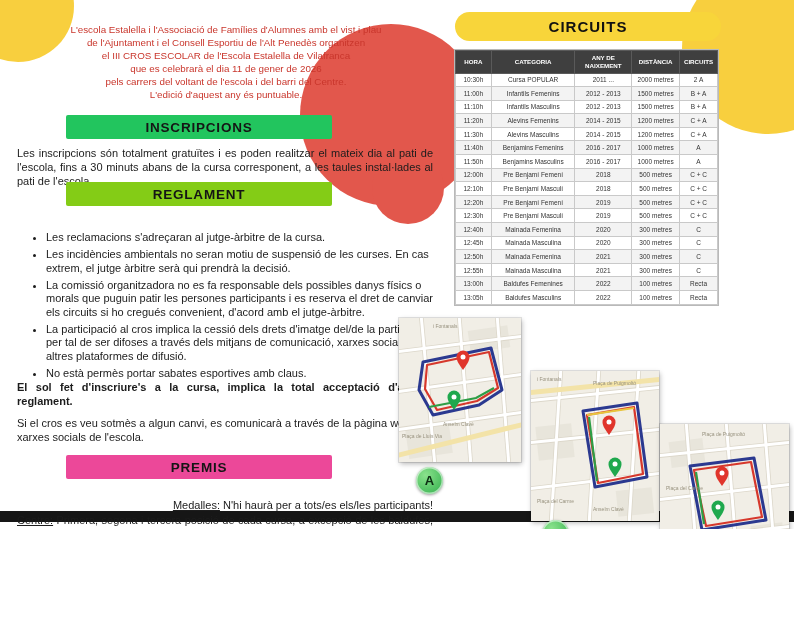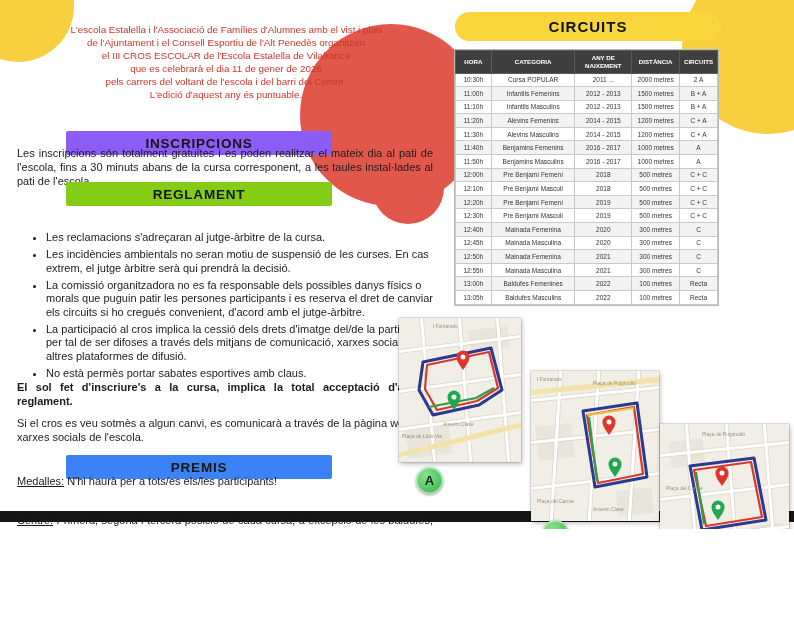--- a/index.html
+++ b/index.html
@@ -25,32 +25,32 @@
     position:absolute; left:28px; top:24px; width:396px;
     text-align:center; color:#c9362c; font-size:9.8px; line-height:1.32;
     white-space:pre-line; z-index:2;
   }
   .bar {
     position:absolute; left:66px; width:266px; height:24px;
     display:flex; align-items:center; justify-content:center;
     font-weight:bold; font-size:13.5px; letter-spacing:0.8px; color:#151515;
     border-radius:2px; z-index:2;
   }
-  .bar-inscripcions { top:131px; background:#8b5cf6; }
+  .bar-inscripcions { top:115px; background:#22c55e; }
   .bar-reglament    { top:182px; background:#84cc16;align-items:center; }
-  .bar-premis       { top:455px; background:#3b82f6; }
+  .bar-premis       { top:455px; background:#ec4899; }
 
   .para {
     position:absolute; left:17px; width:416px;
     font-size:11px; line-height:1.26; text-align:justify; z-index:2;
   }
   .p-inscripcions { top:147px; }
   .p-closing1 { top:381px;font-weight:bold; }
   .p-closing2 { top:417px; }
-  .p-medalles { top:475px; text-align:left; }
+  .p-medalles { top:499px; text-align:right; }
   .p-copes    { top:514px; }
   .u { text-decoration: underline; }
 
   .rules {
     position:absolute; left:36px; top:231px; width:398px;
     list-style:disc; padding-left:10px;
     font-size:11px; line-height:1.23; z-index:2;
   }
   .rules li { margin-bottom:3.5px; }
 

